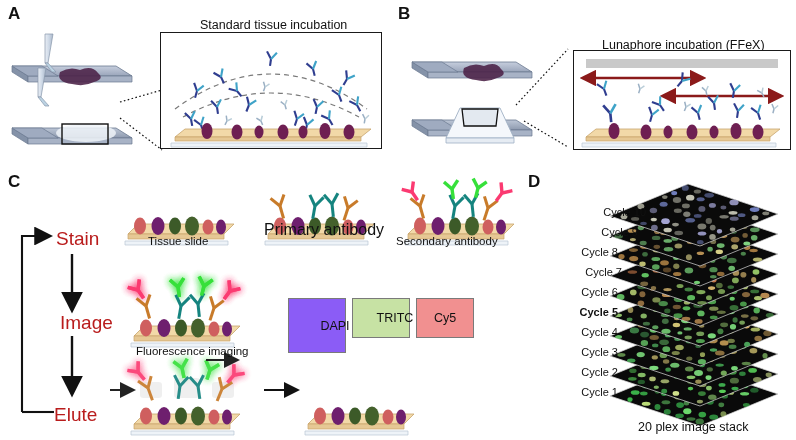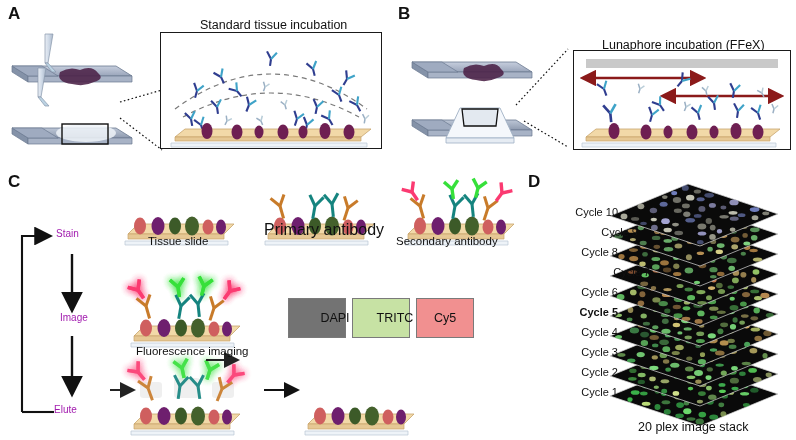--- a/index.html
+++ b/index.html
@@ -6,21 +6,21 @@
   body{width:796px;height:440px;position:relative;overflow:hidden;
        font-family:"Liberation Sans","DejaVu Sans",sans-serif;color:#111;}
   .fig{position:absolute;inset:0;}
   .panel-letter{position:absolute;font-size:17px;font-weight:bold;color:#111;letter-spacing:0;}
   .cap{position:absolute;font-size:12.5px;color:#111;white-space:nowrap;}
   .inset-box{position:absolute;border:1.6px solid #1a1a1a;background:#fff;box-sizing:border-box;}
   svg{display:block;overflow:visible;}
   .chbox{position:absolute;border:1px solid #7a7a7a;box-sizing:border-box;
          display:flex;align-items:center;justify-content:center;font-size:12.5px;color:#111;}
   .cyclabel{position:absolute;font-size:11px;color:#111;text-align:right;white-space:nowrap;}
-  .steptext{position:absolute;font-size:10px;color:#a21caf;white-space:nowrap;text-align:center;}
+  .steptext{position:absolute;font-size:19px;color:#b91c1c;white-space:nowrap;text-align:center;}
 </style>
 </head>
 <body>
 
 <div class="fig">
 
   <div class="panel-letter" style="left:8px;top:4px;">A</div>
 
   <div class="cap" style="left:200px;top:18px;">Standard tissue incubation</div>
 
@@ -349,21 +349,21 @@
       <use href="#pAbO" x="80" y="6" transform="rotate(18 80 6)"></use>
       <use href="#sAbP" x="4" y="-12" transform="rotate(-34 4 -12)"></use>
       <use href="#sAbG" x="44" y="-15" transform="rotate(-8 44 -15)"></use>
       <use href="#sAbG" x="70" y="-16" transform="rotate(14 70 -16)"></use>
       <use href="#sAbP" x="96" y="-11" transform="rotate(36 96 -11)"></use>
     </g>
   </svg>
 
   <div class="cap" style="left:136px;top:345px;font-size:11.5px;">Fluorescence imaging</div>
 
-  <div class="chbox" id="ch0" style="left: 288px; top: 298px; width: 58px; height: 40px; background: #737373; padding-left: 36px;">
+  <div class="chbox" id="ch0" style="left: 288px; top: 298px; width: 58px; height: 55px; background: #8b5cf6; padding-left: 36px;">
     <span>DAPI</span>
   </div>
   <div class="chbox" id="ch1" style="left: 352px; top: 298px; width: 58px; height: 40px; background: rgb(199, 226, 164); padding-left: 28px;">
     <span>TRITC</span>
   </div>
   <div class="chbox" id="ch2" style="left: 416px; top: 298px; width: 58px; height: 40px; background: rgb(241, 144, 144);">
     <span>Cy5</span>
   </div>
 
   <svg style="position:absolute;left:112px;top:360px;" width="300" height="78">
@@ -923,24 +923,24 @@
             <ellipse cx="44.4" cy="43.7" rx="3.4" ry="2.9" fill="#a8a8d8" opacity="0.63"></ellipse>
             <ellipse cx="57.7" cy="46.0" rx="4.2" ry="2.3" fill="#c8c8b8" opacity="0.97"></ellipse>
             <ellipse cx="68.7" cy="49.0" rx="4.4" ry="2.2" fill="#c8c8b8" opacity="0.47"></ellipse>
             <ellipse cx="90.3" cy="58.2" rx="3.3" ry="2.1" fill="#8090d8" opacity="0.49"></ellipse>
           </g>
         </g>
       </g>
   </svg>
 
   <div id="cyclabels">
-      <div class="cyclabel" style="left: 548px; top: 206px; width: 70px;">Cycle 10</div>
+      <div class="cyclabel" style="left: 576px; top: 206px; width: 70px;">Cycle 10</div>
       <div class="cyclabel" style="left: 568px; top: 226px; width: 70px; text-align: right;">Cycle 9</div>
       <div class="cyclabel" style="left: 548px; top: 246px; width: 70px;">Cycle 8</div>
-      <div class="cyclabel" style="left: 580px; top: 266px; width: 70px;">Cycle 7</div>
+      <div class="cyclabel" style="left: 552px; top: 266px; width: 70px;">Cycle 7</div>
       <div class="cyclabel" style="left: 548px; top: 286px; width: 70px;">Cycle 6</div>
       <div class="cyclabel" style="left: 548px; top: 306px; width: 70px; font-weight: bold;">Cycle 5</div>
       <div class="cyclabel" style="left: 548px; top: 326px; width: 70px;">Cycle 4</div>
       <div class="cyclabel" style="left: 548px; top: 346px; width: 70px;">Cycle 3</div>
       <div class="cyclabel" style="left: 548px; top: 366px; width: 70px;">Cycle 2</div>
       <div class="cyclabel" style="left: 548px; top: 386px; width: 70px;">Cycle 1</div>
     </div>
 
   <div class="cap" style="left:638px;top:420px;font-size:12.5px;">20 plex image stack</div>
 

